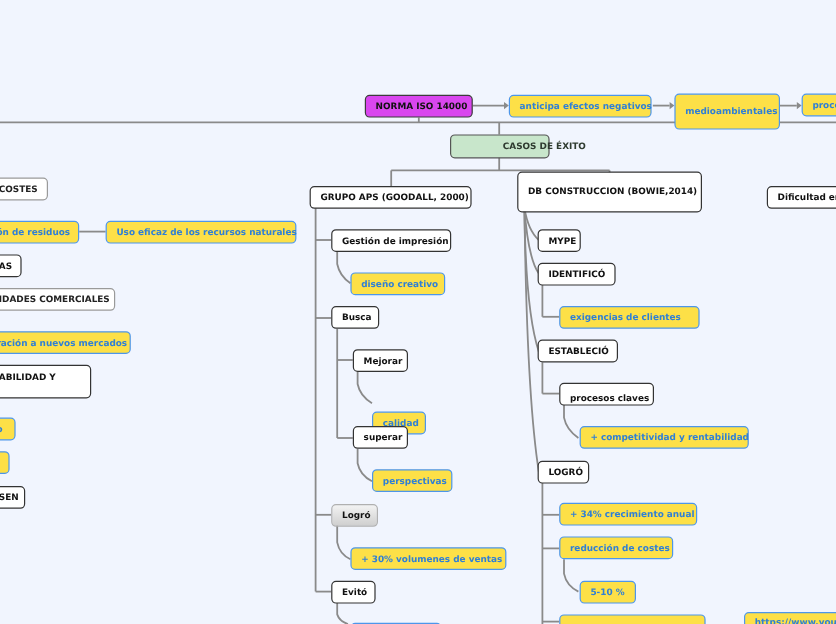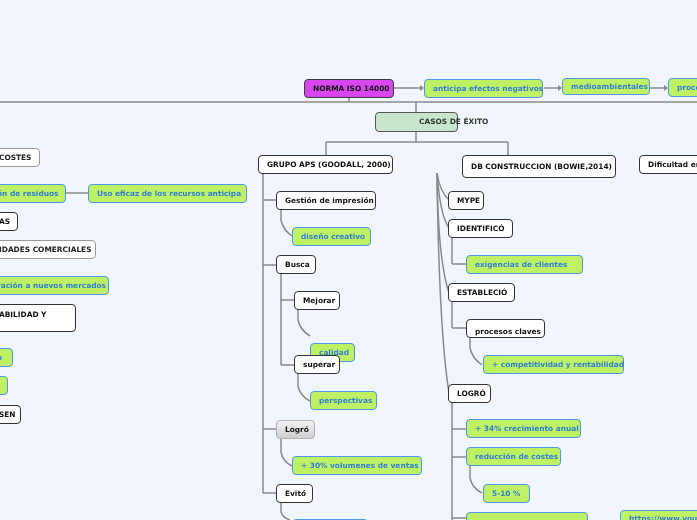--- a/index.html
+++ b/index.html
@@ -3,21 +3,21 @@
 <meta charset="utf-8">
 <style>
   html, body { margin:0; padding:0; }
   body { width:697px; height:520px; overflow:hidden; background:#f1f5fe; position:relative;
          font-family:"DejaVu Sans","Liberation Sans",sans-serif; }
   #lines { position:absolute; left:0; top:0; width:697px; height:520px; }
   .node { position:absolute; box-sizing:border-box; font-size:7.4px; font-weight:bold;
           white-space:nowrap; display:flex; align-items:center; padding:0 8px; border-radius:4px; line-height:10px; }
   .dark { background:#ffffff; border:1.3px solid #333333; color:#111111; }
   .grey { background:#ffffff; border:1.3px solid #9a9a9a; color:#222222; }
-  .blue { background:#bef264; border:1.3px solid #4d96ea; color:#2f7fd6; }
+  .blue { background:#fde047; border:1.3px solid #4d96ea; color:#2f7fd6; }
   .yellow { background:#d946ef; border:1.3px solid #3b3b3b; color:#111111; }
   .green { background:#c8e6cb; border:1.3px solid #555555; color:#2f3b30; }
   .gradient { background:linear-gradient(#f3f3f3,#cfcfcf); border:1px solid #b0b0b0; color:#111; }
   .wrap { white-space:normal; align-items:flex-start; padding-top:5px; }
 </style>
 </head>
 <body>
 
 <svg id="lines" xmlns="http://www.w3.org/2000/svg">
   <g fill="none" stroke="#8a8a8a" stroke-width="1.5">
@@ -72,21 +72,21 @@
     <polygon points="664,85 668,88 664,91"></polygon>
   </g>
 </svg>
 
 <div class="node yellow" style="left:304px;top:79px;width:90px;height:19px;">
     <span>NORMA ISO 14000</span>
   </div>
 <div class="node blue" style="left:424px;top:79px;width:119px;height:19px;">
     <span>anticipa efectos negativos</span>
   </div>
-<div class="node blue" style="left:562px;top:78px;width:88px;height:17px;">
+<div class="node blue" style="left:562px;top:78px;width:88px;height:30px;">
     <span>medioambientales</span>
   </div>
 <div class="node blue" style="left:668px;top:78px;width:60px;height:19px;">
     <span>proce</span>
   </div>
 
 <div class="node green" style="left:375px;top:112px;width:83px;height:20px;padding-left:43px;">
     <span>CASOS DE ÉXITO</span>
   </div>
 
@@ -118,21 +118,21 @@
     <span>Logró</span>
   </div>
 <div class="node blue" style="left:292px;top:456px;width:130px;height:19px;">
     <span>+ 30% volumenes de ventas</span>
   </div>
 <div class="node dark" style="left:276px;top:484px;width:37px;height:19px;">
     <span>Evitó</span>
   </div>
 <div class="node blue" style="left:292px;top:519px;width:76px;height:19px;"></div>
 
-<div class="node dark" style="left:431px;top:155px;width:154px;height:23px;margin-left:31px;">
+<div class="node dark" style="left:431px;top:143px;width:154px;height:34px;">
     <span>DB CONSTRUCCION (BOWIE,2014)</span>
   </div>
 <div class="node dark" style="left:448px;top:191px;width:36px;height:19px;">
     <span>MYPE</span>
   </div>
 <div class="node dark" style="left:448px;top:219px;width:65px;height:19px;">
     <span>IDENTIFICÓ</span>
   </div>
 <div class="node blue" style="left:466px;top:255px;width:117px;height:19px;">
     <span>exigencias de clientes</span>
@@ -167,21 +167,21 @@
     <span>Dificultad en</span>
   </div>
 
 <div class="node grey" style="left:-10px;top:148px;width:50px;height:19px;">
     <span>COSTES</span>
   </div>
 <div class="node blue" style="left:-12px;top:184px;width:78px;height:19px;">
     <span>ón de residuos</span>
   </div>
 <div class="node blue" style="left:88px;top:184px;width:159px;height:19px;">
-    <span>Uso eficaz de los recursos anticipa</span>
+    <span>Uso eficaz de los recursos naturales</span>
   </div>
 <div class="node dark" style="left:-10px;top:212px;width:28px;height:19px;">
     <span>AS</span>
   </div>
 <div class="node grey" style="left:-10px;top:240px;width:106px;height:19px;">
     <span>IDADES COMERCIALES</span>
   </div>
 <div class="node blue" style="left:-12px;top:276px;width:121px;height:19px;">
     <span>ración a nuevos mercados</span>
   </div>

